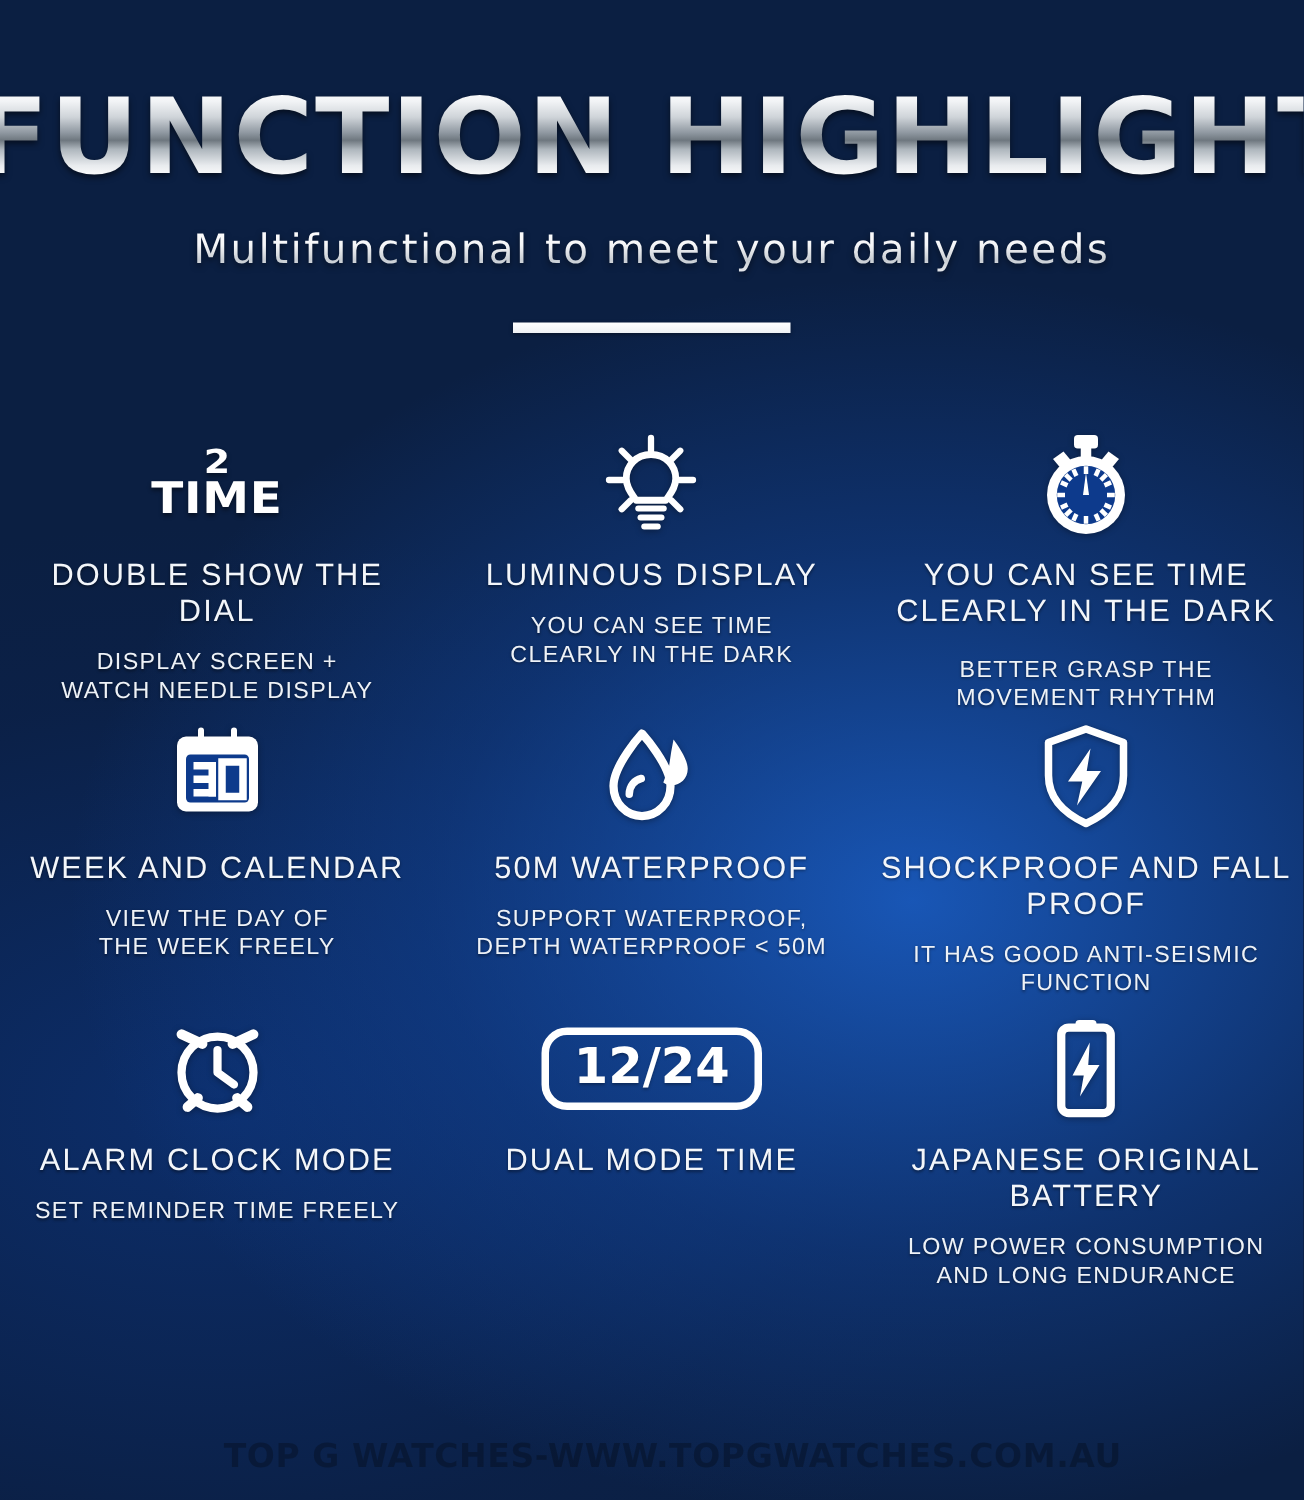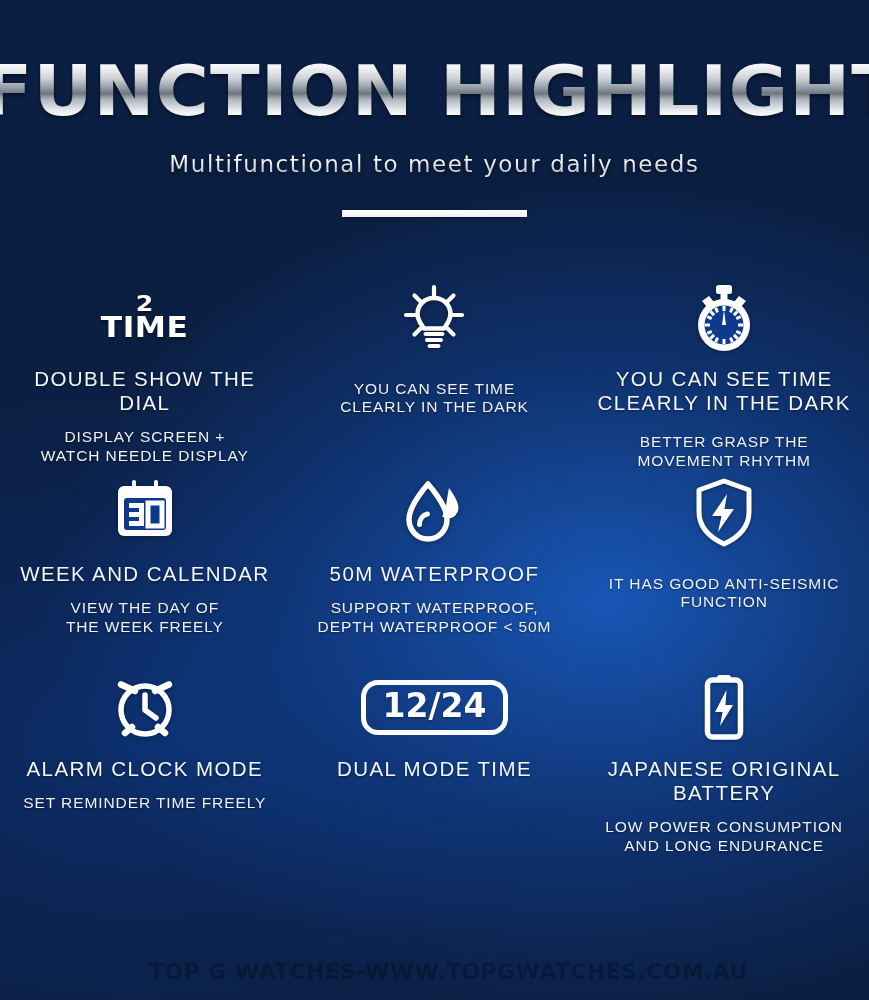--- a/index.html
+++ b/index.html
@@ -56,21 +56,21 @@
     -webkit-background-clip:text;
     background-clip:text;
     color:transparent;
     -webkit-text-fill-color:transparent;
     filter:drop-shadow(0 2px 2px rgba(0,0,0,0.55));
     white-space:nowrap;
   }
   .subtitle {
     margin-top:26px;
     font-family:"DejaVu Sans", sans-serif;
-    font-size:23px;
+    font-size:27px;
     font-weight:400;
     letter-spacing:1.6px;
     background:linear-gradient(180deg,#ffffff 0%,#f5f6f8 40%,#c8cdd3 72%,#e9ebee 100%);
     -webkit-background-clip:text;
     background-clip:text;
     color:transparent;
     -webkit-text-fill-color:transparent;
     filter:drop-shadow(0 2px 2px rgba(0,0,0,0.5));
     white-space:nowrap;
   }
@@ -206,20 +206,21 @@
               <line x1="56.5" y1="53.5" x2="50.5" y2="47.5"></line>
             </g>
             <path d="M37 17 C27 17 20.5 24.5 20.5 33 C20.5 39.5 24.5 43.5 27 47.5 L47 47.5 C49.5 43.5 53.5 39.5 53.5 33 C53.5 24.5 47 17 37 17 Z" fill="none" stroke="#ffffff" stroke-width="4.6" stroke-linejoin="round"></path>
             <g stroke="#ffffff" stroke-width="4" stroke-linecap="round">
               <line x1="28.5" y1="53" x2="45.5" y2="53"></line>
               <line x1="30" y1="59" x2="44" y2="59"></line>
               <line x1="32.5" y1="65" x2="41.5" y2="65"></line>
             </g>
           </svg>
         </div>
+        <div class="feat-title">LUMINOUS DISPLAY</div>
         <div class="feat-sub">YOU CAN SEE TIME
 CLEARLY IN THE DARK</div>
       </div>
 
       <div class="cell two-line">
         <div class="icon-wrap">
           <svg width="74" height="74" viewBox="0 0 74 74">
             <rect x="29" y="4" width="16" height="9" rx="2.5" fill="#ffffff"></rect>
             <rect x="33.5" y="11" width="7" height="8" fill="#ffffff"></rect>
             <path d="M15 20 L22 15 L27 21 L20 26 Z" fill="#ffffff"></path>
@@ -287,20 +288,21 @@
 DEPTH WATERPROOF &lt; 50M</div>
       </div>
 
       <div class="cell">
         <div class="icon-wrap">
           <svg width="74" height="74" viewBox="0 0 74 74">
             <path d="M37 5 L62 14 L62 36 C62 52 50 62 37 68 C24 62 12 52 12 36 L12 14 Z" fill="none" stroke="#ffffff" stroke-width="5" stroke-linejoin="round"></path>
             <path d="M40 18 L25 40 L34.5 40 L31 56 L47 33 L37.5 33 Z" fill="#ffffff"></path>
           </svg>
         </div>
+        <div class="feat-title">SHOCKPROOF AND FALL PROOF</div>
         <div class="feat-sub">IT HAS GOOD ANTI-SEISMIC
 FUNCTION</div>
       </div>
 
       <div class="cell">
         <div class="icon-wrap">
           <svg width="74" height="74" viewBox="0 0 74 74">
             <circle cx="37" cy="39" r="24" fill="none" stroke="#ffffff" stroke-width="5.5"></circle>
             <line x1="13" y1="13.5" x2="27" y2="20" stroke="#ffffff" stroke-width="6.5" stroke-linecap="round"></line>
             <line x1="61" y1="13.5" x2="47" y2="20" stroke="#ffffff" stroke-width="6.5" stroke-linecap="round"></line>

